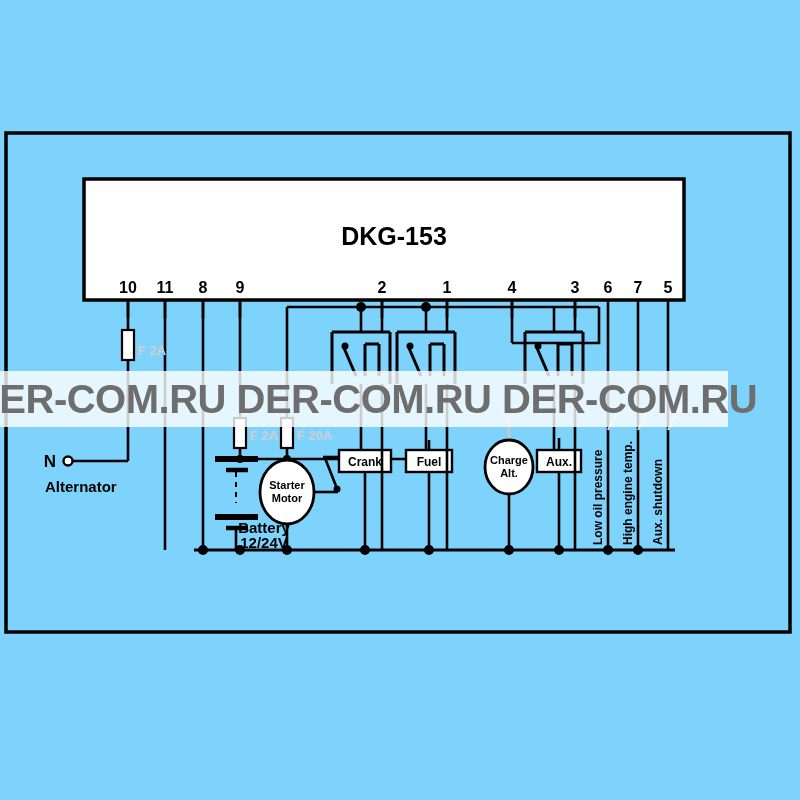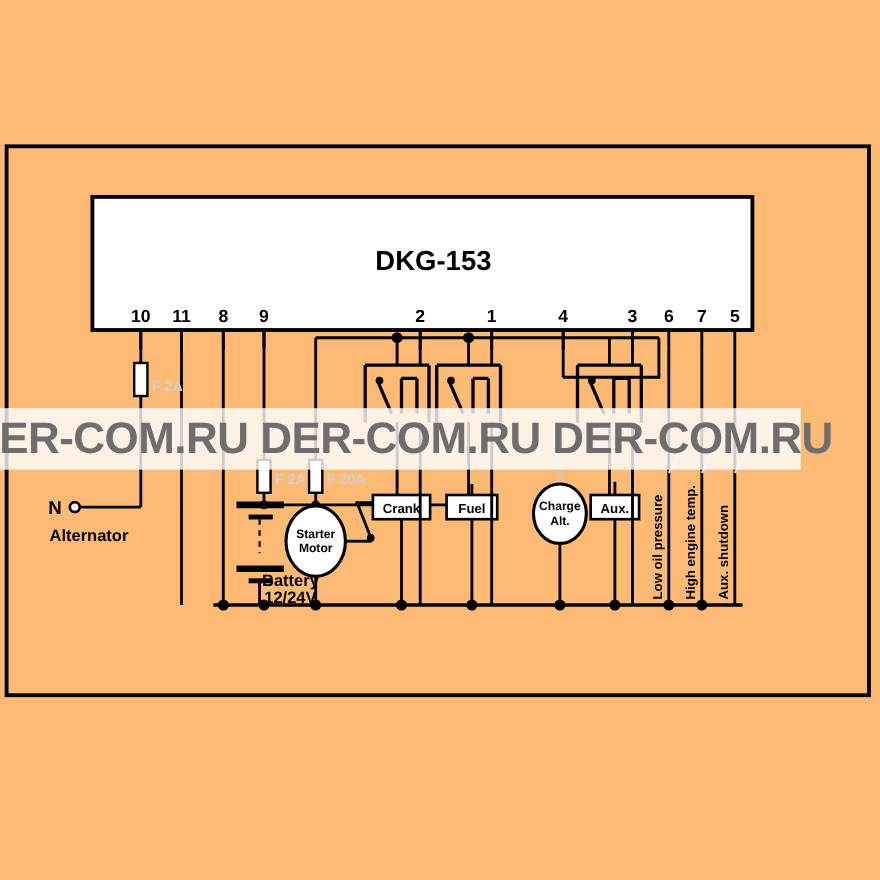--- a/index.html
+++ b/index.html
@@ -2,21 +2,21 @@
 <html><head>
 <meta charset="utf-8">
 <title>DKG-153 Wiring Diagram</title>
 <style>
   html,body{margin:0;padding:0;background:#ffffff;}
   body{
     width:800px;height:800px;overflow:hidden;
     font-family:"Liberation Sans", sans-serif;
     position:relative;
   }
-  #stage{position:absolute;left:0;top:0;width:800px;height:800px;background:#fdba74;}
+  #stage{position:absolute;left:0;top:0;width:800px;height:800px;background:#7dd3fc;}
   svg#diagram{position:absolute;left:0;top:0;width:800px;height:800px;display:block;}
   .wm{
     position:absolute;left:0;top:371px;width:728px;height:56px;
     background:rgba(255,255,255,0.80);
     display:flex;align-items:center;justify-content:center;
     pointer-events:none;
   }
   .wm-text{
     font-family:"Liberation Sans", sans-serif;
     font-weight:bold;

